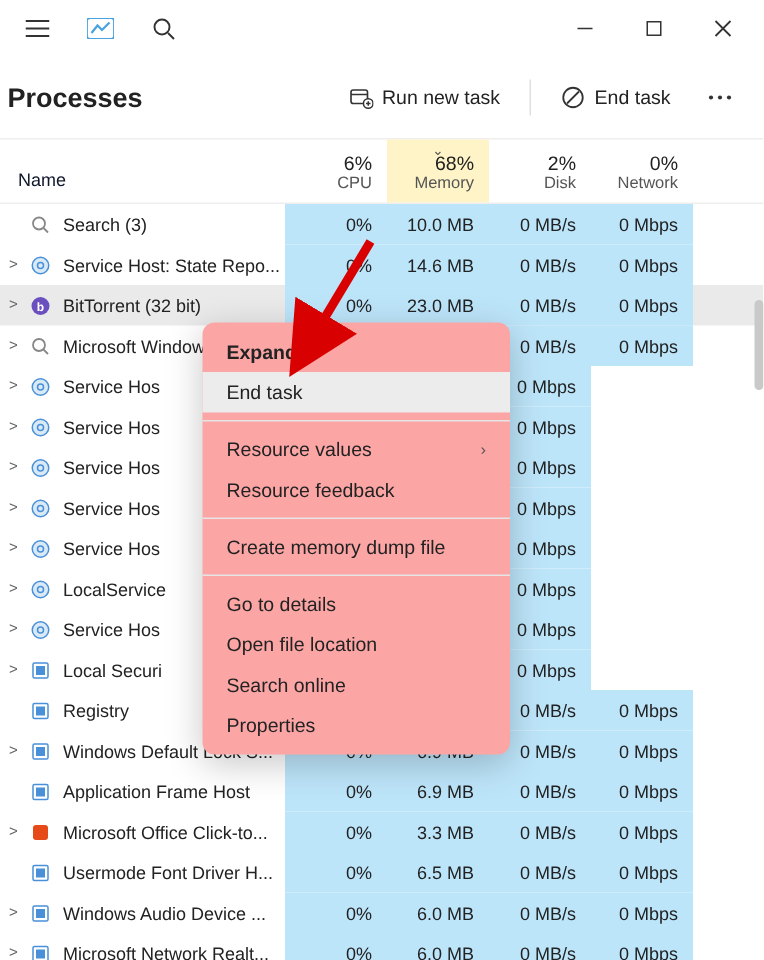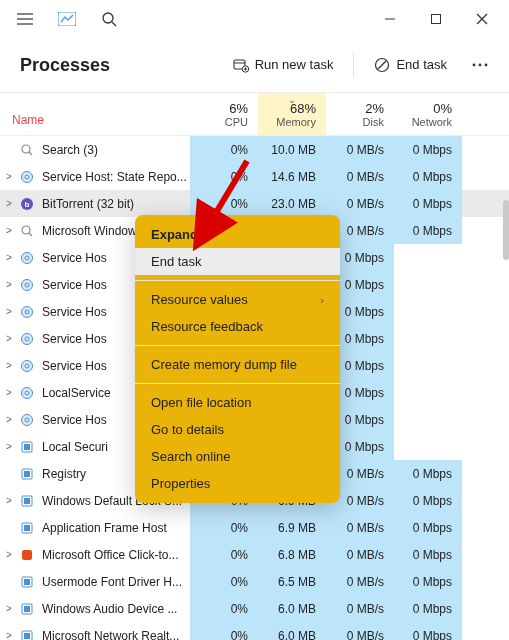--- a/index.html
+++ b/index.html
@@ -3,48 +3,48 @@
 <meta charset="utf-8">
 <style>
   * { box-sizing: border-box; margin: 0; padding: 0; font-family: 'Segoe UI', sans-serif; }
   body { width: 509px; height: 640px; background: #fff; overflow: hidden; position: relative; font-size: 12px; color: #222; }
   .titlebar { height: 38px; display: flex; align-items: center; justify-content: space-between; padding: 0 4px 0 8px; }
   .titlebar-left { display: flex; align-items: center; gap: 8px; }
   .ham { width: 34px; height: 34px; display:flex;align-items:center;justify-content:center;border-radius:4px; }
   .iconbtn { width:34px;height:34px;display:flex;align-items:center;justify-content:center;border-radius:4px;}
   .titlebar-right { display:flex; }
   .winbtn { width:46px;height:34px;display:flex;align-items:center;justify-content:center; }
-  .header { display:flex; align-items:center; justify-content:space-between; padding: 10px 12px 10px 20px; }
+  .header { display:flex; align-items:center; justify-content:space-between; padding: 10px 12px 10px 5px; }
   .header h1 { font-size:18px; font-weight:600; }
   .header-actions { display:flex; align-items:center; gap:6px; }
   .actbtn { display:flex; gap:6px; padding:6px 10px; font-size:13px; border-radius:4px; }
   .divider-v { width:1px; height:24px; background:#e0e0e0; margin:0 4px;}
   .more { width:34px;height:34px;display:flex;align-items:center;justify-content:center; }
 
   .table-head { display:flex; border-top:1px solid #eee; border-bottom:1px solid #eee; height:44px; }
-  .name-col { width:190px; display:flex; align-items:flex-end; padding:0 0 8px 12px; font-size:12px; color:#ef4444; }
+  .name-col { width:190px; display:flex; align-items:flex-end; padding:0 0 8px 12px; font-size:12px; color:#0f172a; }
   .stat-col { width:68px; text-align:right; padding:4px 10px 4px 0; display:flex; flex-direction:column; justify-content:center; align-items:flex-end; position:relative;}
   .stat-col .pct { font-size:13px; color:#222; font-weight:400;}
   .stat-col .lbl { font-size:11px; color:#555; }
   .stat-col.mem { background:#fff4c7; }
   .sort-arrow { position:absolute; top:2px; left:50%; transform:translateX(-50%); font-size:9px; color:#555;}
 
   .rows { height: calc(640px - 38px - 52px - 44px); overflow:hidden; position:relative; }
   .row { display:flex; height:27px; align-items:center; }
   .row .exp { width:18px; text-align:center; color:#666; font-size:10px;}
   .row .picon { width:18px; height:18px; display:flex;align-items:center;justify-content:center; margin-right:6px;}
   .row .pname { flex:0 0 148px; overflow:hidden; text-overflow:ellipsis; white-space:nowrap; font-size:12px; }
   .row .cell { width:68px; text-align:right; padding-right:10px; font-size:12px; }
   .row .cell.hl { background:#bde5fa; height:100%; display:flex;align-items:center;justify-content:flex-end;}
   .row.sel { background:#eaeaea; }
   .row.cut .pname { width:86px; flex:0 0 86px;}
   
   .row.cut .spacer { flex:0 0 130px; }
 
-  .context-menu { position:absolute; left:135px; top:215px; width:205px; background:#eab308; border-radius:8px; box-shadow:0 6px 24px rgba(0,0,0,0.22); padding:6px 0; z-index:20; font-size:13px;}
+  .context-menu { position:absolute; left:135px; top:215px; width:205px; background:#fca5a5; border-radius:8px; box-shadow:0 6px 24px rgba(0,0,0,0.22); padding:6px 0; z-index:20; font-size:13px;}
   .context-menu .mi { padding:6px 16px; display:flex; justify-content:space-between; align-items:center; }
   .context-menu .mi.bold { font-weight:600; }
   .context-menu .mi.hover { background:#ececec; }
   .context-menu .sep { height:1px; background:#e5e5e5; margin:5px 0; }
   .context-menu .chev { font-size:11px; color:#555;}
 
   .arrow { position:absolute; left:185px; top:155px; z-index:30; pointer-events:none;}
   .scrollbar { position:absolute; right:0; top:200px; width:6px; height:60px; background:#c9c9c9; border-radius:3px; }
 
   svg { display:block; }
@@ -351,21 +351,21 @@
     </div>
     <div class="row">
       <span class="exp">&gt;</span>
       <span class="picon">
         <svg width="14" height="14">
           <rect x="2" y="2" width="10" height="10" rx="2" fill="#e64a19"></rect>
         </svg>
       </span>
       <span class="pname">Microsoft Office Click-to...</span>
       <span class="cell hl">0%</span>
-      <span class="cell hl">6.8 MB</span>
+      <span class="cell hl">3.3 MB</span>
       <span class="cell hl">0 MB/s</span>
       <span class="cell hl">0 Mbps</span>
     </div>
     <div class="row">
       <span class="exp"></span>
       <span class="picon">
         <svg width="14" height="14">
           <rect x="2" y="2" width="10" height="10" rx="1" fill="#fff" stroke="#4a90d9" stroke-width="1"></rect>
           <rect x="4" y="4" width="6" height="6" fill="#4a90d9"></rect>
         </svg>
@@ -420,24 +420,24 @@
     </div>
     <div class="mi">
       <span>Resource feedback</span>
     </div>
     <div class="sep"></div>
     <div class="mi">
       <span>Create memory dump file</span>
     </div>
     <div class="sep"></div>
     <div class="mi">
+      <span>Go to details</span>
+    </div>
+    <div class="mi">
       <span>Open file location</span>
-    </div>
-    <div class="mi">
-      <span>Go to details</span>
     </div>
     <div class="mi">
       <span>Search online</span>
     </div>
     <div class="mi">
       <span>Properties</span>
     </div>
   </div>
 
 <div class="arrow">

